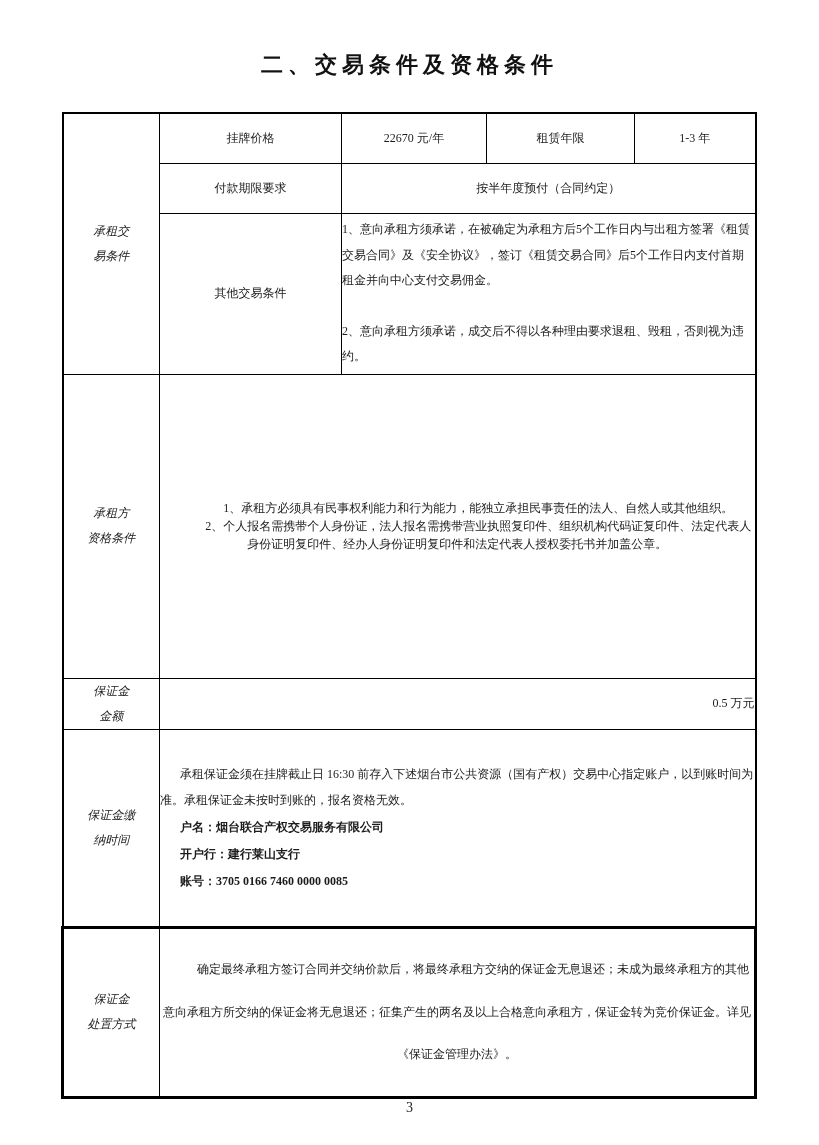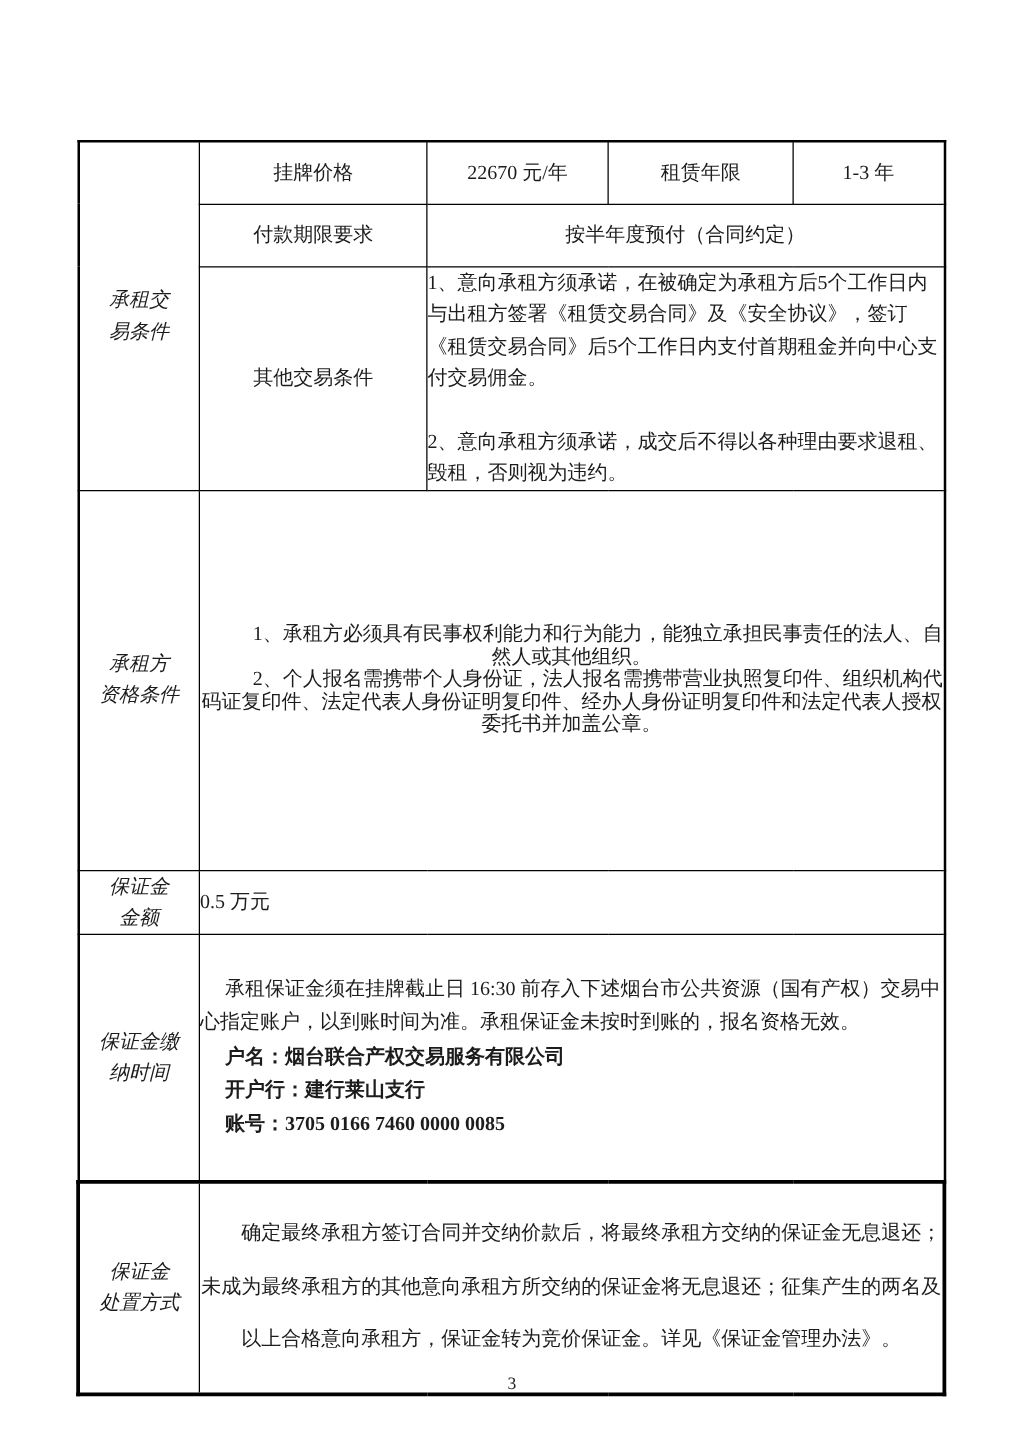--- a/index.html
+++ b/index.html
@@ -29,21 +29,21 @@
     left: 61px;
     top: 112px;
     width: 693px;
     border-collapse: collapse;
     table-layout: fixed;
     border: 2px solid #000;
   }
   table.doc-table td {
     border: 1px solid #000;
     padding: 0;
-    font-size: 16px;
+    font-size: 12px;
     line-height: 25px;
     vertical-align: middle;
     color: #1c1c1c;
     overflow: hidden;
   }
   td.center { text-align: center; }
   td.label-cell {
     text-align: center;
     white-space: pre-line;
     line-height: 25px;
@@ -56,21 +56,21 @@
   td.payment-value { padding-left: 54px; }
 
   
   tr.r3 td.content p { line-height: 25.5px; }
   tr.r3 td.content p.gap { margin-top: 25px; }
 
   
   tr.r4 td.content p { text-indent: 42px; line-height: 18px; text-align: center; }
 
   
-  td.amount-value { text-align: left; padding-right: 74px; }
+  td.amount-value { text-align: right; padding-right: 74px; }
 
   
   tr.r6 td.content p.intro { text-indent: 20px; line-height: 26.5px; }
   tr.r6 td.content div.acct { padding-left: 20px; line-height: 27px; font-weight: bold; }
 
   
   tr.r7 td.content p { text-indent: 32px; line-height: 42.5px; }
   tr.r7 td { border-top: 3px solid #000; border-bottom: 3px solid #000; }
   tr.r7 td:first-child { border-left: 3px solid #000; }
   tr.r7 td:last-child { border-right: 3px solid #000; text-align: center; }
@@ -83,20 +83,21 @@
     text-align: center;
     font-size: 14px;
     color: #222;
   }
 </style>
 </head>
 <body>
 
 <div class="page">
 
+  <h1 class="doc-title">二、交易条件及资格条件</h1>
 
   <table class="doc-table">
     <colgroup>
       <col style="width:97px">
       <col style="width:182px">
       <col style="width:145px">
       <col style="width:148px">
       <col style="width:121px">
     </colgroup>
     <tbody>

